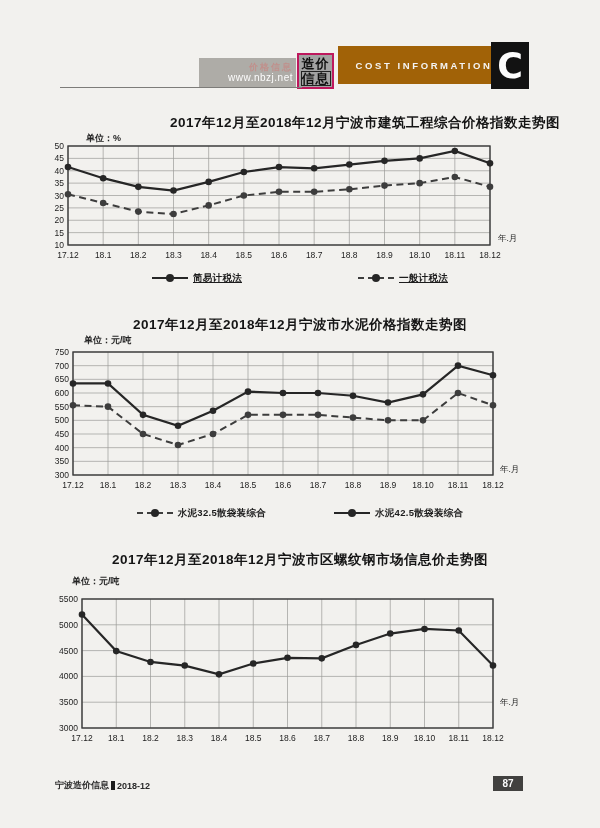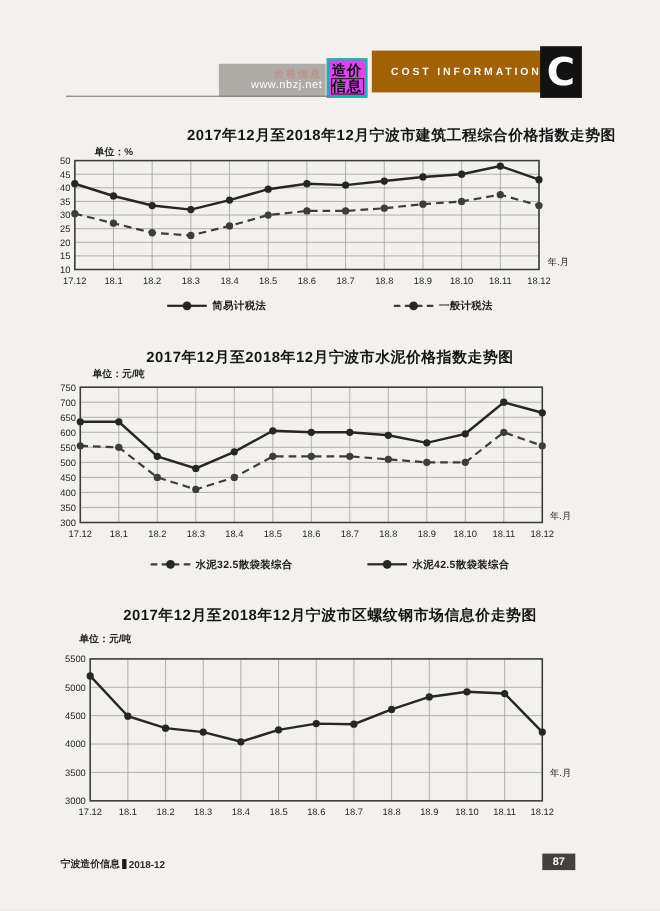--- a/index.html
+++ b/index.html
@@ -4,22 +4,22 @@
 <style>
   html,body{margin:0;padding:0;background:#d8d7d4;}
   .page{position:relative;width:600px;height:828px;margin:0 auto;background:#f2f1ee;
         font-family:"Liberation Sans","DejaVu Sans",sans-serif;color:#1d1d1d;overflow:hidden;}
   
   .watermark{position:absolute;left:199px;top:58px;width:97px;height:30px;background:#aeaca7;
              display:flex;flex-direction:column;justify-content:center;align-items:flex-end;
              padding:0 3px;box-sizing:border-box;line-height:1.1;}
   .wm1{font-size:9px;color:#c0908c;letter-spacing:2px;font-weight:bold;}
   .wm2{font-size:10px;color:#fdfdfd;font-weight:normal;letter-spacing:.5px;}
-  .logo-box{position:absolute;left:297px;top:53px;width:37px;height:36px;background:#d946ef;
-            border:2px solid #14b8a6;box-sizing:border-box;display:flex;flex-direction:column;
+  .logo-box{position:absolute;left:297px;top:53px;width:37px;height:36px;background:#a3a3a3;
+            border:2px solid #be185d;box-sizing:border-box;display:flex;flex-direction:column;
             align-items:center;justify-content:center;}
   .logo-box span{font-size:13px;font-weight:bold;line-height:1.18;letter-spacing:1px;color:#111;}
   .logo-box .l2{border:1px solid #222;line-height:1.05;}
   .header-bar{position:absolute;left:338px;top:46px;width:172px;height:38px;background:#a16207;
               display:flex;align-items:center;justify-content:center;}
   .header-bar span{color:#f4f4f4;font-size:9.5px;font-weight:bold;letter-spacing:2.6px;}
   .c-box{position:absolute;left:491px;top:42px;width:38px;height:47px;background:#121212;
          display:flex;align-items:center;justify-content:center;}
   .c-box span{color:#fcfcfc;font-size:35px;font-weight:bold;font-family:"DejaVu Sans",sans-serif;}
   .header-rule{position:absolute;left:60px;top:87px;width:242px;height:1px;background:#7d7c79;}
@@ -137,21 +137,21 @@
       <circle cx="203.83333333333334" cy="55.5" r="3.3" fill="#3d3d3d"></circle>
       <circle cx="239" cy="51.7875" r="3.3" fill="#3d3d3d"></circle>
       <circle cx="274.16666666666663" cy="51.7875" r="3.3" fill="#3d3d3d"></circle>
       <circle cx="309.3333333333333" cy="49.3125" r="3.3" fill="#3d3d3d"></circle>
       <circle cx="344.5" cy="45.6" r="3.3" fill="#3d3d3d"></circle>
       <circle cx="379.6666666666667" cy="43.125" r="3.3" fill="#3d3d3d"></circle>
       <circle cx="414.8333333333333" cy="36.9375" r="3.3" fill="#3d3d3d"></circle>
       <circle cx="450" cy="46.8375" r="3.3" fill="#3d3d3d"></circle>
       <text x="458" y="101" font-size="8.5" fill="#1d1d1d">年.月</text>
     </svg>
-  <div class="legend" style="top:272px;gap:116px;">
+  <div class="legend" style="top:272px;gap:116px;text-decoration:underline;">
     <div class="legend-item">
       <span class="sym solid">
           <i class="dot"></i>
         </span>
       <span class="legend-label">简易计税法</span>
     </div>
     <div class="legend-item">
       <span class="sym dashed">
           <i class="dot"></i>
         </span>

